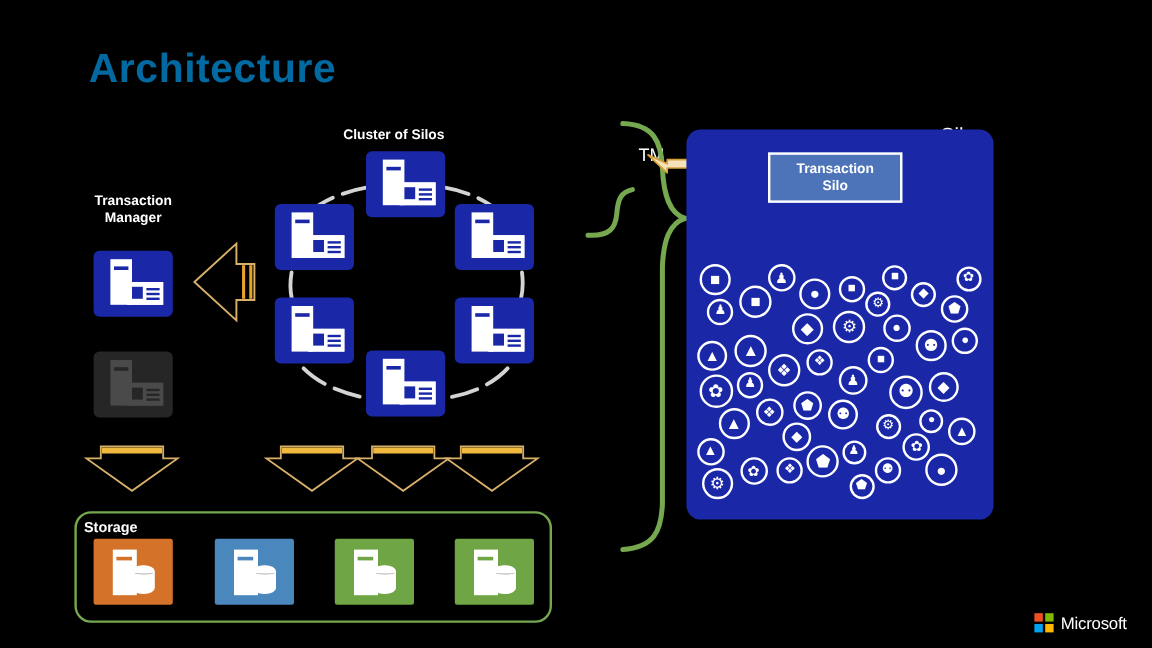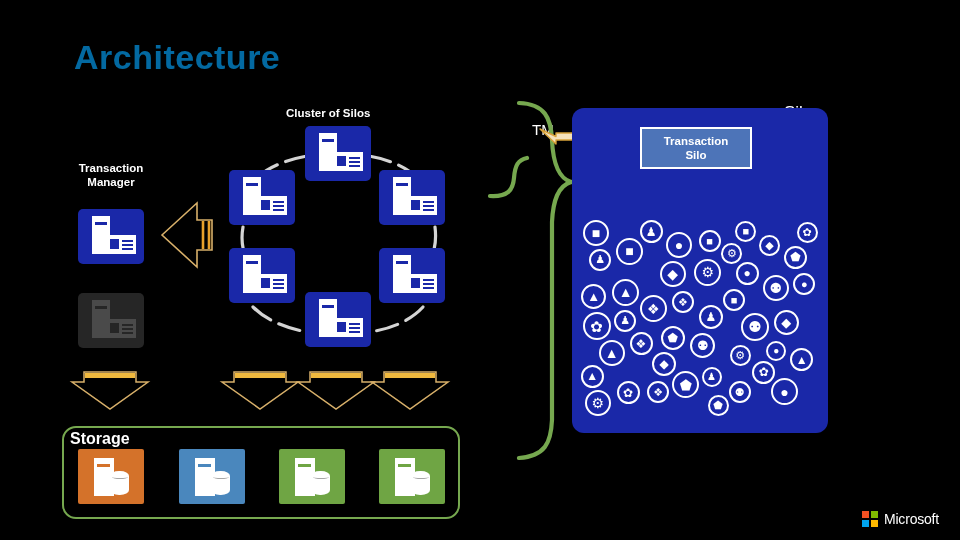--- a/index.html
+++ b/index.html
@@ -48,21 +48,21 @@
   }
   #silo-label {
     left: 784px; top: 106px;
     font-weight: normal; font-size: 17px;
   }
   #tmanager-label {
     left: 70px; top: 161px;
     text-align: center; width: 82px;
     white-space: normal;
   }
-  #storage-label { left: 70px; top: 432px; font-size: 16px; }
+  #storage-label { left: 70px; top: 432px; font-size: 12px; }
 
   
   .srv {
     position: absolute;
     width: 66px;
     height: 55px;
     border-radius: 5px;
     background: #1a28a8;
   }
   .srv.dim { background: #262626; }

